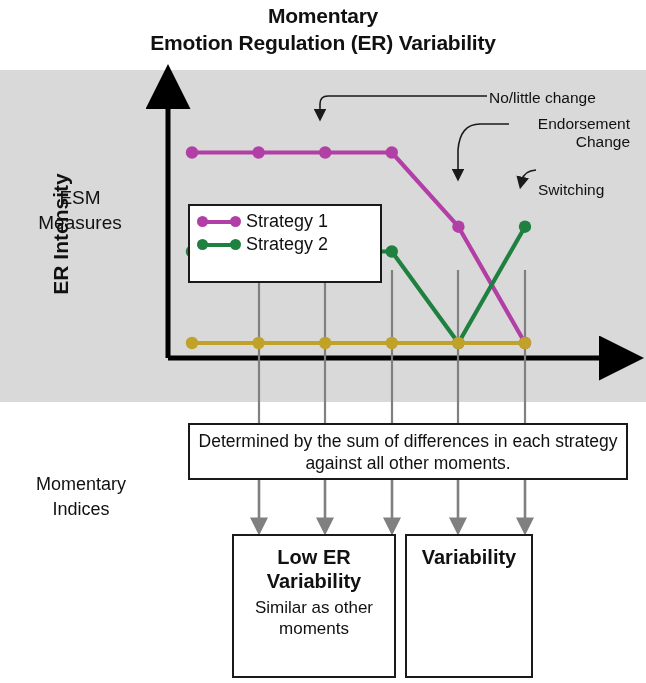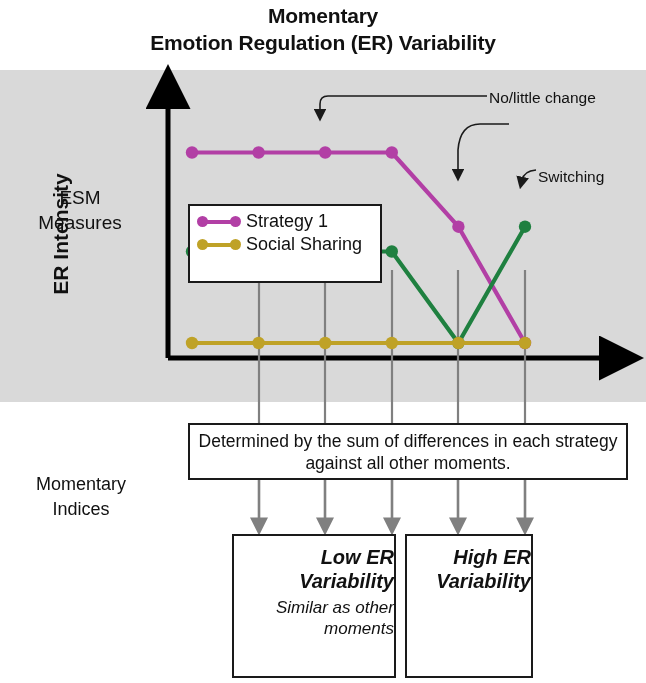--- a/index.html
+++ b/index.html
@@ -85,35 +85,35 @@
   .legend-key .d1{left:0;}
   .legend-key .d2{left:33px;}
   .legend-label{font-size:18px;line-height:19px;white-space:nowrap;}
 
   
   .anno{
     position:absolute;font-size:15.5px;line-height:18px;white-space:nowrap;
   }
   .anno-nolittle{left:489px;top:89px;}
   .anno-endorse{left:512px;top:115px;text-align:right;width:118px;white-space:normal;}
-  .anno-switch{left:538px;top:168px;}
+  .anno-switch{left:538px;top:181px;}
 
   
   .detbox{
     position:absolute;left:188px;top:423px;width:440px;height:57px;
     background:#ffffff;border:2.5px solid #1a1a1a;box-sizing:border-box;
     display:flex;align-items:center;justify-content:center;
     text-align:center;font-size:17.5px;line-height:22px;
     padding:12px 6px;
   }
 
   
   .outbox{
     position:absolute;background:#ffffff;border:2.5px solid #1a1a1a;
-    box-sizing:border-box;text-align:right;font-style:italic;
+    box-sizing:border-box;text-align:center;
   }
   .outbox .hd{font-weight:bold;font-size:20px;line-height:24px;display:block;}
   .outbox .bd{font-size:17px;line-height:21px;display:block;}
   .box-low{left:232px;top:534px;width:164px;height:144px;padding-top:9px;}
   .box-low .bd{margin-top:4px;}
   .box-high{left:405px;top:534px;width:128px;height:144px;padding-top:9px;}
   .box-high .bd{margin-top:4px;}
 </style>
 </head>
 <body>
@@ -208,39 +208,39 @@
     <div class="legend-row">
       <span class="legend-key">
         <span class="d1" style="background:#b23fa5"></span>
         <span class="bar" style="background:#b23fa5"></span>
         <span class="d2" style="background:#b23fa5"></span>
       </span>
       <span class="legend-label">Strategy 1</span>
     </div>
     <div class="legend-row">
       <span class="legend-key">
-        <span class="d1" style="background:#bfa227"></span>
-        <span class="bar" style="background:#bfa227"></span>
-        <span class="d2" style="background:#bfa227"></span>
+        <span class="d1" style="background:#1f8040"></span>
+        <span class="bar" style="background:#1f8040"></span>
+        <span class="d2" style="background:#1f8040"></span>
       </span>
-      <span class="legend-label">Social Sharing</span>
+      <span class="legend-label">Strategy 2</span>
     </div>
   </div>
 
   <div class="anno anno-nolittle">No/little change</div>
+  <div class="anno anno-endorse">Endorsement Change</div>
   <div class="anno anno-switch">Switching</div>
 
   <div class="detbox">
     <span>Determined by the sum of differences in each strategy against all other moments.</span>
   </div>
 
   <div class="outbox box-low">
     <span class="hd">Low ER</span>
     <span class="hd">Variability</span>
     <span class="bd">Similar as other moments</span>
   </div>
 
   <div class="outbox box-high">
-    <span class="hd">High ER</span>
     <span class="hd">Variability</span>
   </div>
 
 </div>
 
 </body></html>

